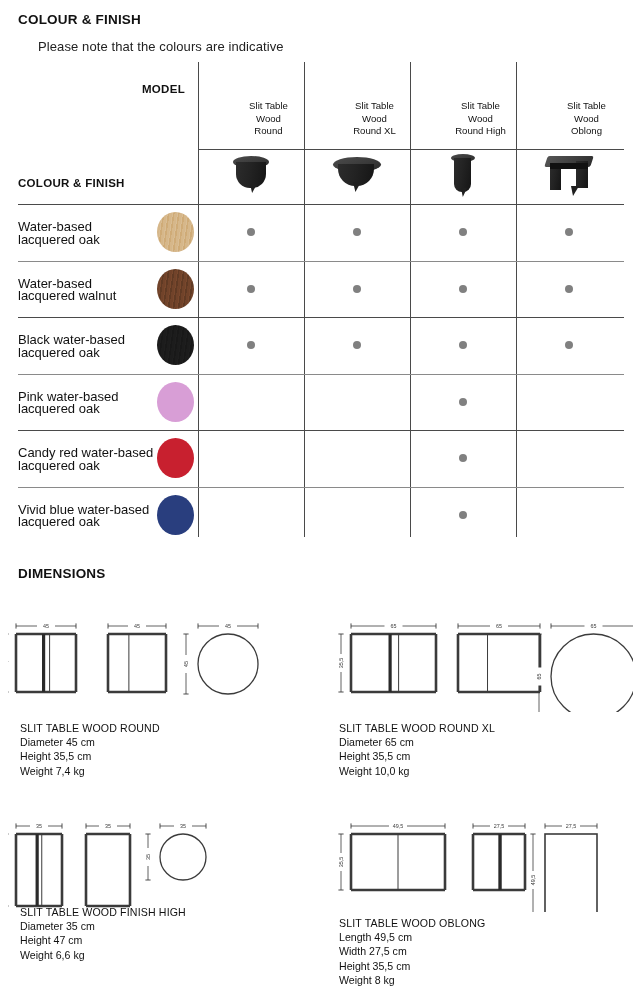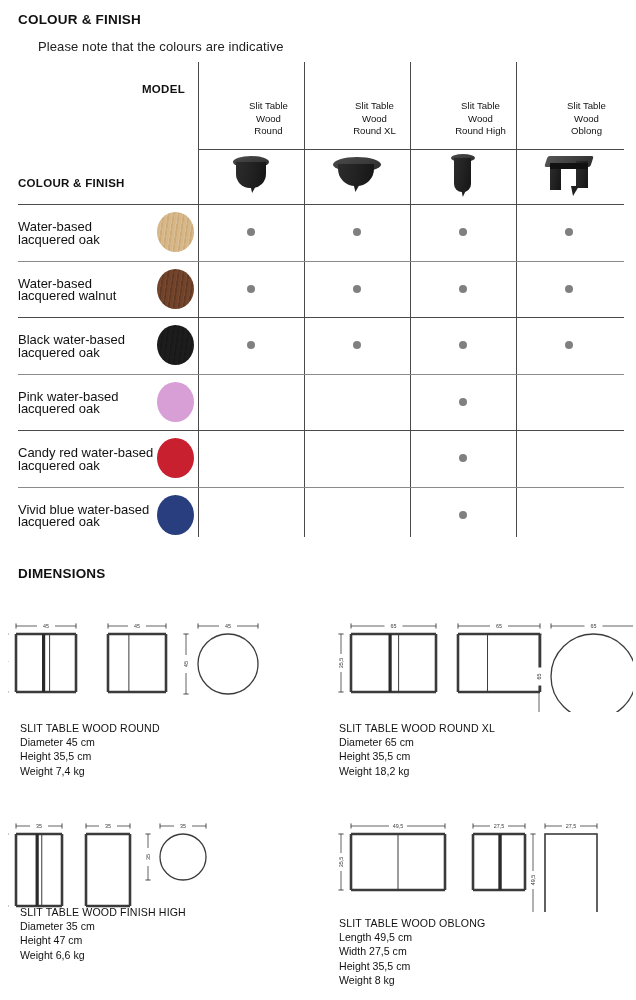--- a/index.html
+++ b/index.html
@@ -330,21 +330,21 @@
             <text x="260.5" y="16" font-family="Liberation Sans, sans-serif" font-size="5.4" fill="#3b3b3b" text-anchor="middle">65</text>
             <line x1="206" y1="22" x2="206" y2="107" stroke="#3b3b3b" fill="none" stroke-width="0.8"></line>
             <line x1="203.4" y1="22" x2="208.6" y2="22" stroke="#3b3b3b" fill="none" stroke-width="0.9"></line>
             <line x1="203.4" y1="107" x2="208.6" y2="107" stroke="#3b3b3b" fill="none" stroke-width="0.9"></line>
             <rect x="202.6" y="55.5" width="6.8" height="18" fill="#ffffff"></rect>
             <text x="206" y="64.5" font-family="Liberation Sans, sans-serif" font-size="5.4" fill="#3b3b3b" text-anchor="middle" transform="rotate(-90 206 64.5)" dy="2">65</text>
             <circle cx="260.5" cy="64.5" r="42.5" stroke="#3b3b3b" fill="none" stroke-width="1.3"></circle>
           </svg>
         </div>
       </div>
-      <div class="dimcaption" style="left: 339px; top: 721px;"><div class="ttl">SLIT TABLE WOOD ROUND XL</div><div>Diameter 65 cm</div><div>Height 35,5 cm</div><div>Weight 18,2 kg</div></div>
+      <div class="dimcaption" style="left: 339px; top: 721px;"><div class="ttl">SLIT TABLE WOOD ROUND XL</div><div>Diameter 65 cm</div><div>Height 35,5 cm</div><div>Weight 10,0 kg</div></div>
       <div class="dimblock" style="left: 8px; top: 812px;">
         <div class="drawing">
           <svg width="300" height="100" viewBox="0 0 300 100">
             <line x1="8" y1="14" x2="54" y2="14" stroke="#3b3b3b" fill="none" stroke-width="0.8"></line>
             <line x1="8" y1="11.4" x2="8" y2="16.6" stroke="#3b3b3b" fill="none" stroke-width="0.9"></line>
             <line x1="54" y1="11.4" x2="54" y2="16.6" stroke="#3b3b3b" fill="none" stroke-width="0.9"></line>
             <rect x="22" y="10.6" width="18" height="6.8" fill="#ffffff"></rect>
             <text x="31" y="16" font-family="Liberation Sans, sans-serif" font-size="5.4" fill="#3b3b3b" text-anchor="middle">35</text>
             <line x1="-2" y1="22" x2="-2" y2="94" stroke="#3b3b3b" fill="none" stroke-width="0.8"></line>
             <line x1="-4.6" y1="22" x2="0.6000000000000001" y2="22" stroke="#3b3b3b" fill="none" stroke-width="0.9"></line>

